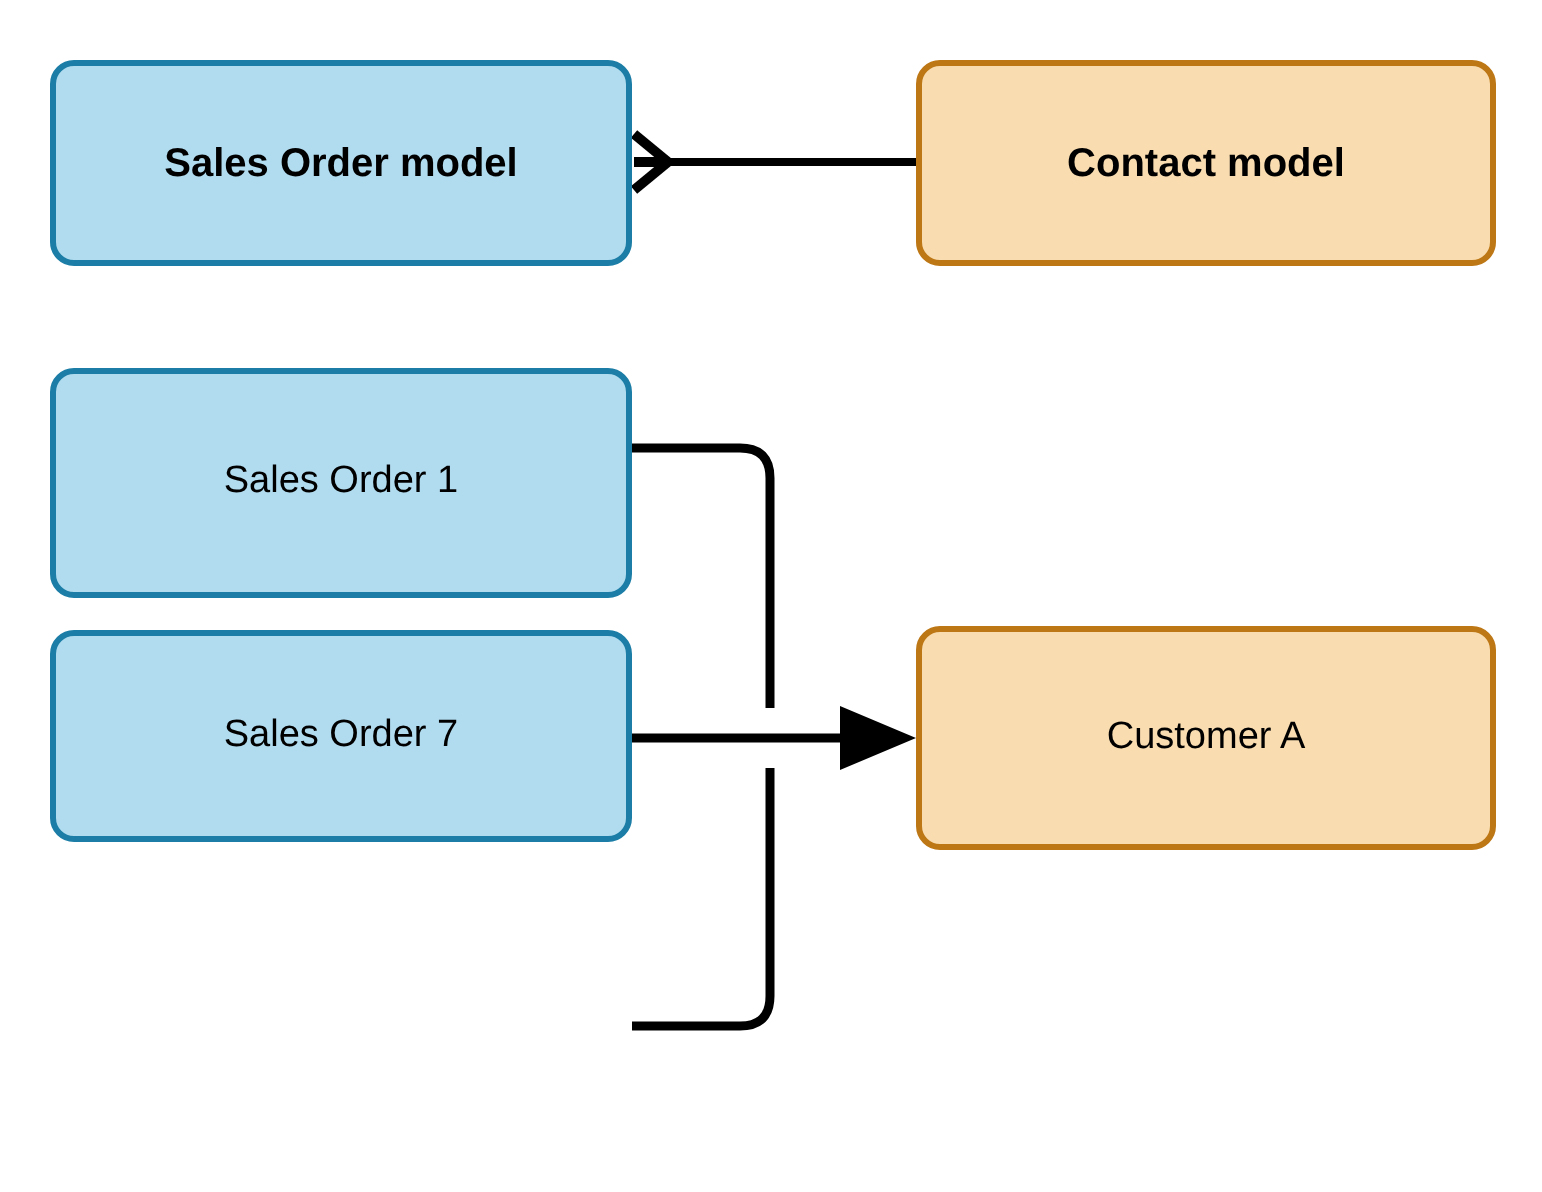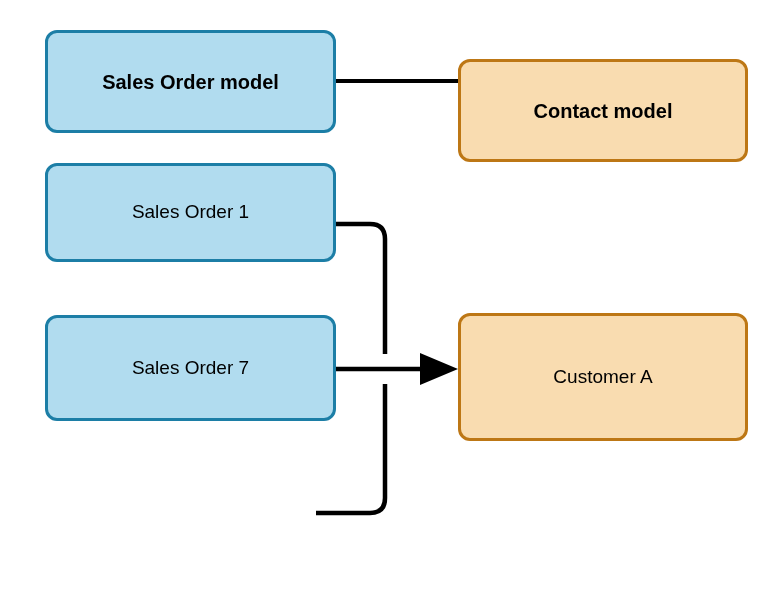--- a/index.html
+++ b/index.html
@@ -28,21 +28,20 @@
     text-align: center;
     border-radius: 12px;
     border-style: solid;
     border-width: 3px;
     color: #000000;
     line-height: 1.2;
   }
   .node-blue {
     background: #b1dcef;
     border-color: #1c7ea6;
-    margin-left: 20px;
   }
   .node-orange {
     background: #f9dcb0;
     border-color: #bd7715;
   }
   .node-label {
     display: block;
     padding: 0 10px;
   }
   .label-bold {
@@ -82,30 +81,30 @@
 
     <line x1="316" y1="369" x2="440" y2="369" stroke="#000000" stroke-width="4.5"></line>
 
     <polygon points="458,369 420,353 420,385" fill="#000000"></polygon>
   </svg>
 
   <div class="node node-blue" style="left:25px; top:30px; width:291px; height:103px;">
     <span class="node-label label-bold">Sales Order model</span>
   </div>
 
-  <div class="node node-orange" style="left:458px; top:30px; width:290px; height:103px;margin-top:29px;">
+  <div class="node node-orange" style="left:458px; top:30px; width:290px; height:103px;">
     <span class="node-label label-bold">Contact model</span>
   </div>
 
-  <div class="node node-blue" style="left:25px; top:163px; width:291px; height:99px;">
+  <div class="node node-blue" style="left:25px; top:184px; width:291px; height:115px;">
     <span class="node-label label-regular">Sales Order 1</span>
   </div>
 
   <div class="node node-blue" style="left:25px; top:315px; width:291px; height:106px;">
     <span class="node-label label-regular">Sales Order 7</span>
   </div>
 
 
-  <div class="node node-orange" style="left:458px; top:313px; width:290px; height:128px;">
+  <div class="node node-orange" style="left:458px; top:313px; width:290px; height:112px;">
     <span class="node-label label-regular">Customer A</span>
   </div>
 
 </div>
 
 </body></html>

